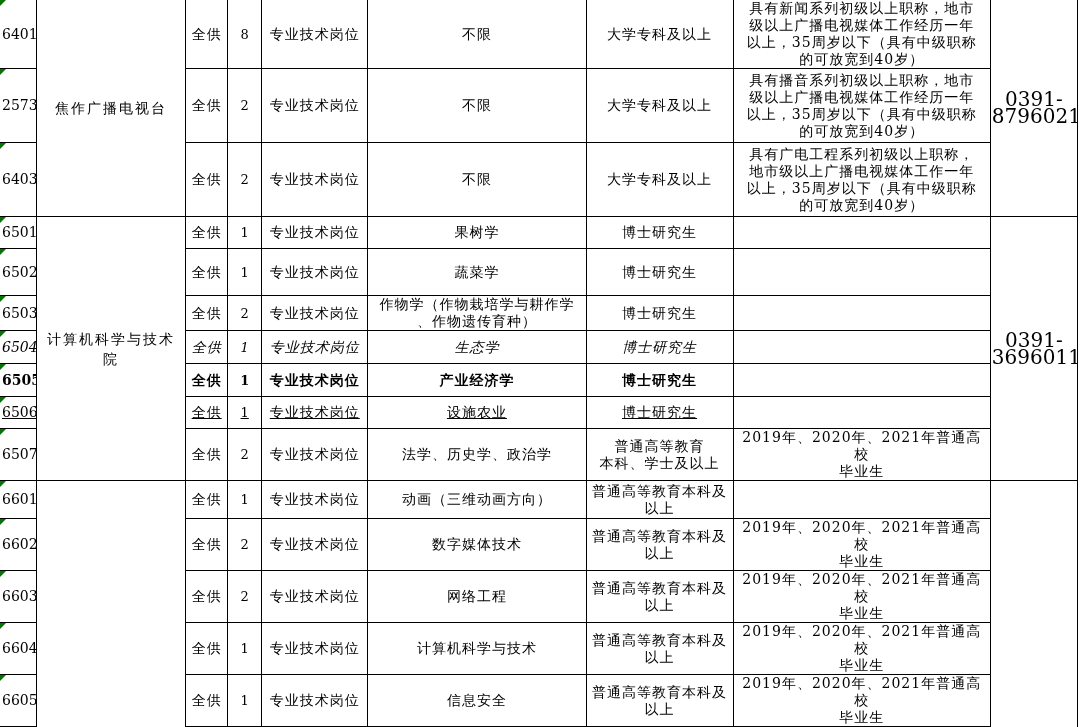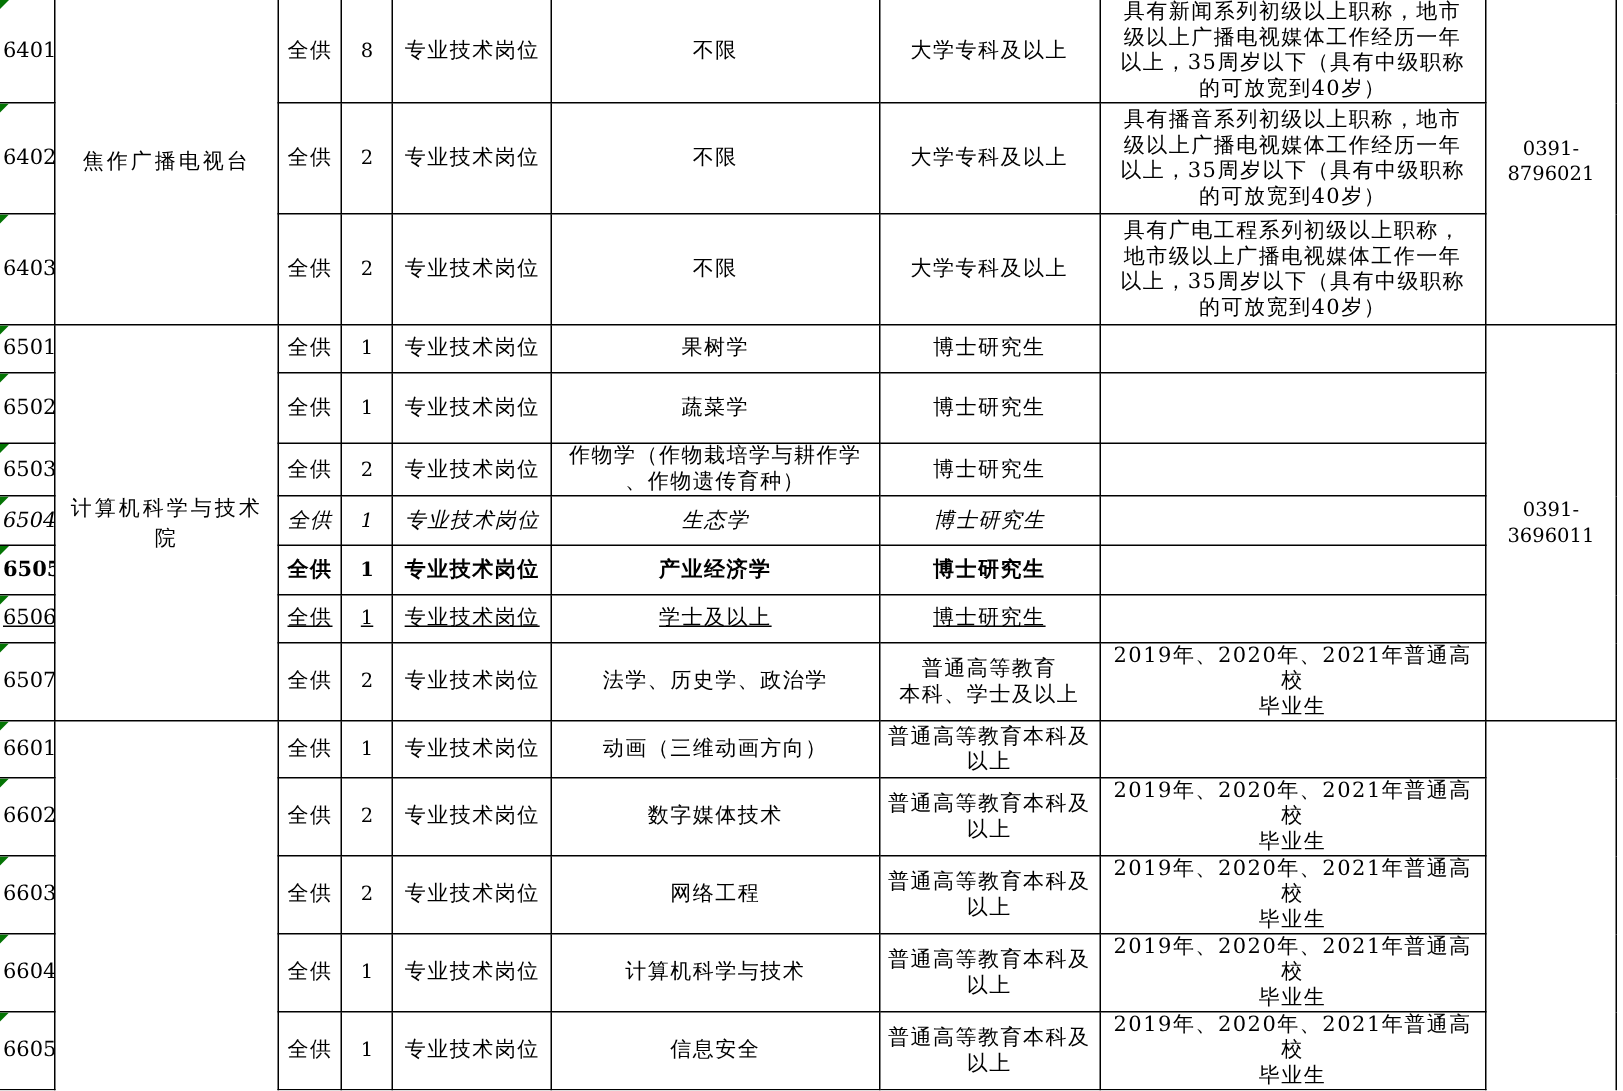--- a/index.html
+++ b/index.html
@@ -25,21 +25,21 @@
     font-family:"DejaVu Serif","Liberation Serif",serif;
     font-size:14px;
     line-height:17px;
     overflow:hidden;
   }
   td.code{position:relative;font-size:14px;letter-spacing:0;}
   td.num{letter-spacing:0;font-size:13px;}
   td.zh{letter-spacing:1px;}
   td.org{letter-spacing:2px;line-height:20px;}
   td.pre{white-space:pre-line;}
-  td.phone{font-size:13px;letter-spacing:0;padding:0 1px;}
+  td.phone{font-size:20px;letter-spacing:0;padding:0 1px;}
   .tri{
     position:absolute;left:0;top:0;
     width:0;height:0;
     border-top:6px solid #047404;
     border-right:6px solid transparent;
   }
 </style>
 </head>
 <body>
 
@@ -65,21 +65,21 @@
           <td class="zh">专业技术岗位</td>
           <td class="zh pre">不限</td>
           <td class="zh pre">大学专科及以上</td>
           <td class="zh pre">具有新闻系列初级以上职称，地市
 级以上广播电视媒体工作经历一年
 以上，35周岁以下（具有中级职称
 的可放宽到40岁）</td>
           <td class="phone" rowspan="3">0391-8796021</td>
         </tr>
         <tr style="height: 74px;">
-          <td class="code"><span class="tri"></span><span>6402</span></td>
+          <td class="code"><span class="tri"></span><span>2573</span></td>
           <td class="zh">全供</td>
           <td class="num">2</td>
           <td class="zh">专业技术岗位</td>
           <td class="zh pre">不限</td>
           <td class="zh pre">大学专科及以上</td>
           <td class="zh pre">具有播音系列初级以上职称，地市
 级以上广播电视媒体工作经历一年
 以上，35周岁以下（具有中级职称
 的可放宽到40岁）</td>
         </tr>
@@ -142,21 +142,21 @@
           <td class="zh">专业技术岗位</td>
           <td class="zh pre">产业经济学</td>
           <td class="zh pre">博士研究生</td>
           <td class="zh pre"></td>
         </tr>
         <tr style="height: 32px; text-decoration: underline;">
           <td class="code"><span class="tri"></span><span>6506</span></td>
           <td class="zh">全供</td>
           <td class="num">1</td>
           <td class="zh">专业技术岗位</td>
-          <td class="zh pre">学士及以上</td>
+          <td class="zh pre">设施农业</td>
           <td class="zh pre">博士研究生</td>
           <td class="zh pre"></td>
         </tr>
         <tr style="height: 38px;">
           <td class="code"><span class="tri"></span><span>6507</span></td>
           <td class="zh">全供</td>
           <td class="num">2</td>
           <td class="zh">专业技术岗位</td>
           <td class="zh pre">法学、历史学、政治学</td>
           <td class="zh pre">普通高等教育

